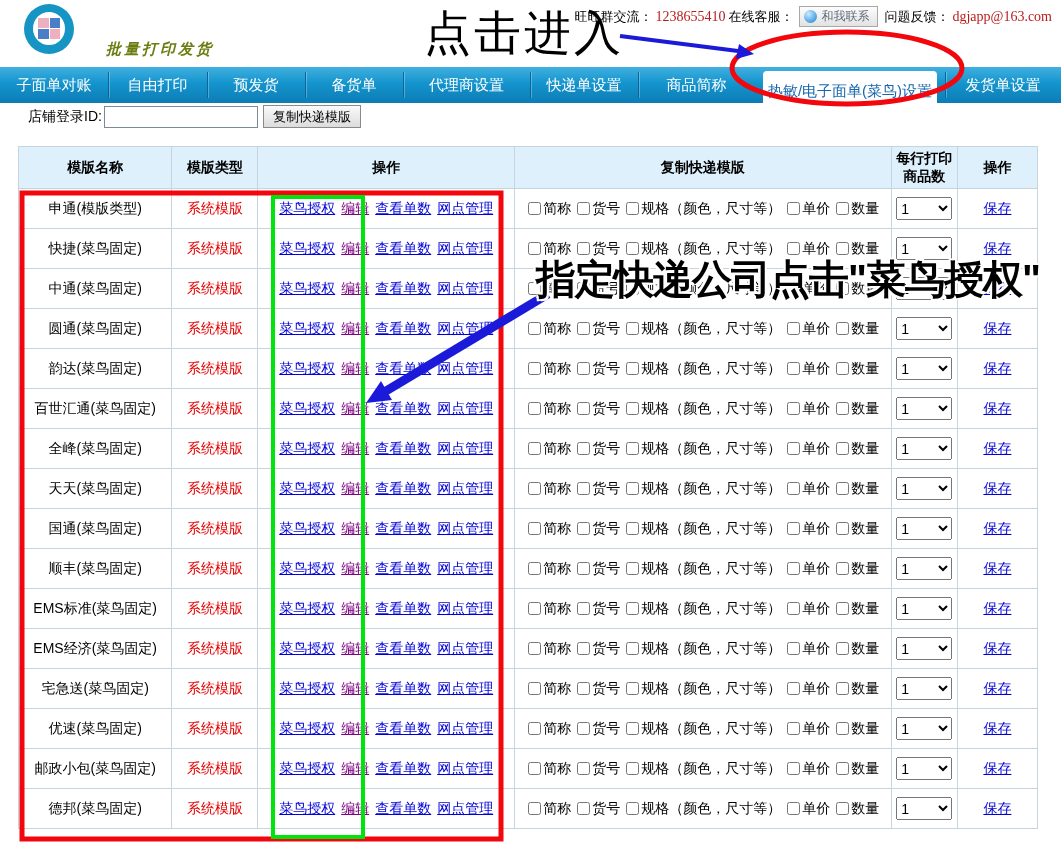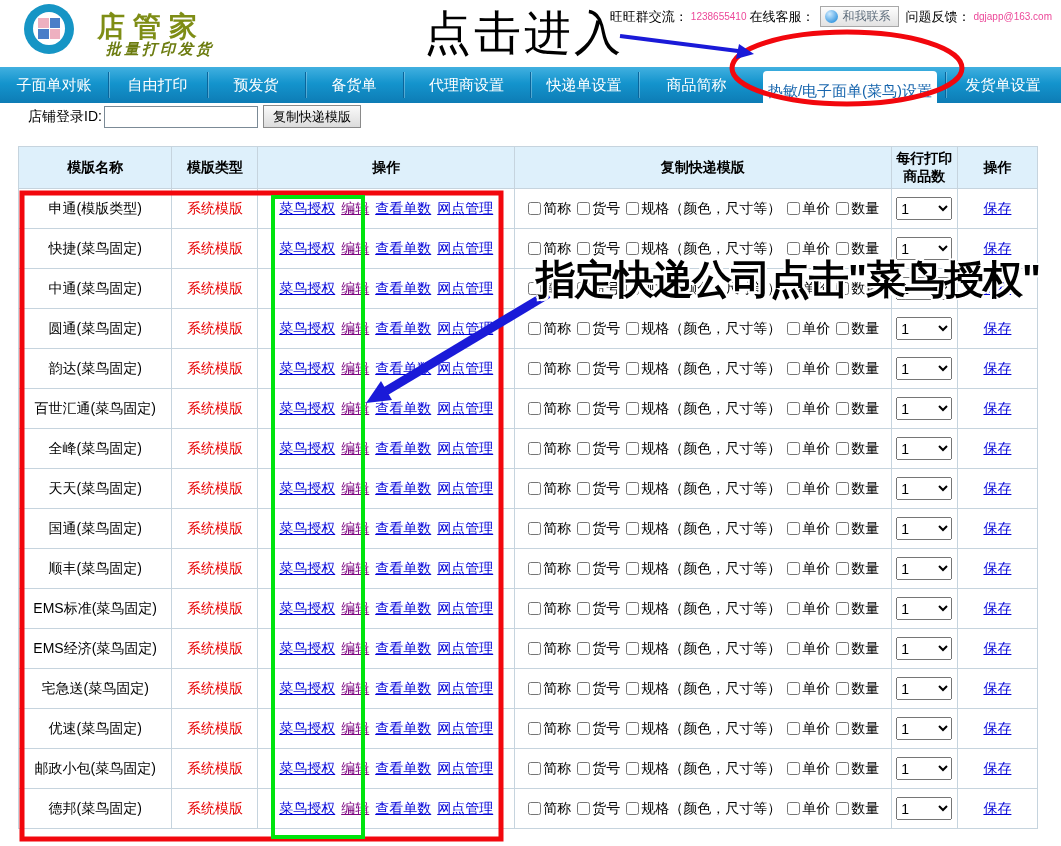--- a/index.html
+++ b/index.html
@@ -15,21 +15,21 @@
        border:4px solid #1695c5;border-color:transparent transparent #1695c5 #1695c5;transform:rotate(-20deg);}
   .logo-grid{position:absolute;left:14px;top:14px;width:22px;height:21px;display:grid;
        grid-template-columns:1fr 1fr;grid-template-rows:1fr 1fr;gap:1px;z-index:2;}
   .logo-grid i{display:block;}
   .lg-a{background:#eeb0c0;} .lg-b{background:#4a7ec8;} .lg-c{background:#4a7ec8;} .lg-d{background:#eeb0c0;}
   .brand{position:absolute;left:97px;top:8px;font-size:28px;font-weight:bold;letter-spacing:8px;
        color:#7e8d15;font-family:"Liberation Serif",serif;}
   .slogan{position:absolute;left:106px;top:40px;font-size:15px;font-weight:bold;font-style:italic;
        letter-spacing:3px;color:#6c7c10;}
   .contact{position:absolute;right:6px;top:6px;font-size:13px;color:#000;display:flex;align-items:center;white-space:nowrap;text-align:center;}
-  .serifblue{font-family:Liberation Sans, sans-serif;color:#ec4899;font-size:10px;margin:0 3px;}
+  .serifblue{font-family:Liberation Serif, serif;color:#b91c1c;font-size:14px;margin:0 3px;}
   .contact-btn{display:inline-flex;align-items:center;gap:4px;border:1px solid #a8a8a8;
        background:linear-gradient(#fdfdfd,#e2e2e2);padding:1px 8px 1px 4px;font-size:12px;color:#5c6b7a;margin:0 6px;cursor:pointer;}
   .face{width:13px;height:13px;border-radius:50%;background:radial-gradient(circle at 35% 30%,#cdeaff,#3d9ae0 75%);display:inline-block;}
 
   
   .nav{position:absolute;top:59px;left:0;width:1061px;height:36px;display:flex;
        background:linear-gradient(#41b0e0,#1494cd 45%,#0d7cb5);margin-top:8px;}
   .tab{color:#fff;font-size:15px;display:flex;align-items:center;justify-content:center;
        position:relative;box-sizing:border-box;cursor:pointer;}
   .tab:not(.active):not(:first-child)::before{content:"";position:absolute;left:0;top:5px;bottom:5px;width:1px;
@@ -70,21 +70,20 @@
   <div class="logo">
     <div class="logo-circle">
       <div class="logo-grid">
         <i class="lg-a"></i>
           <i class="lg-b"></i>
           <i class="lg-c"></i>
           <i class="lg-d"></i>
       </div>
     </div>
   </div>
-  <div class="brand">店管家</div>
   <div class="slogan">批量打印发货</div>
   <div class="contact">
     <span>旺旺群交流：</span>
     <span class="serifblue">1238655410</span>
     <span>在线客服：</span>
     <span class="contact-btn">
       <span class="face"></span>
       <span>和我联系</span>
     </span>
     <span>问题反馈：</span>

